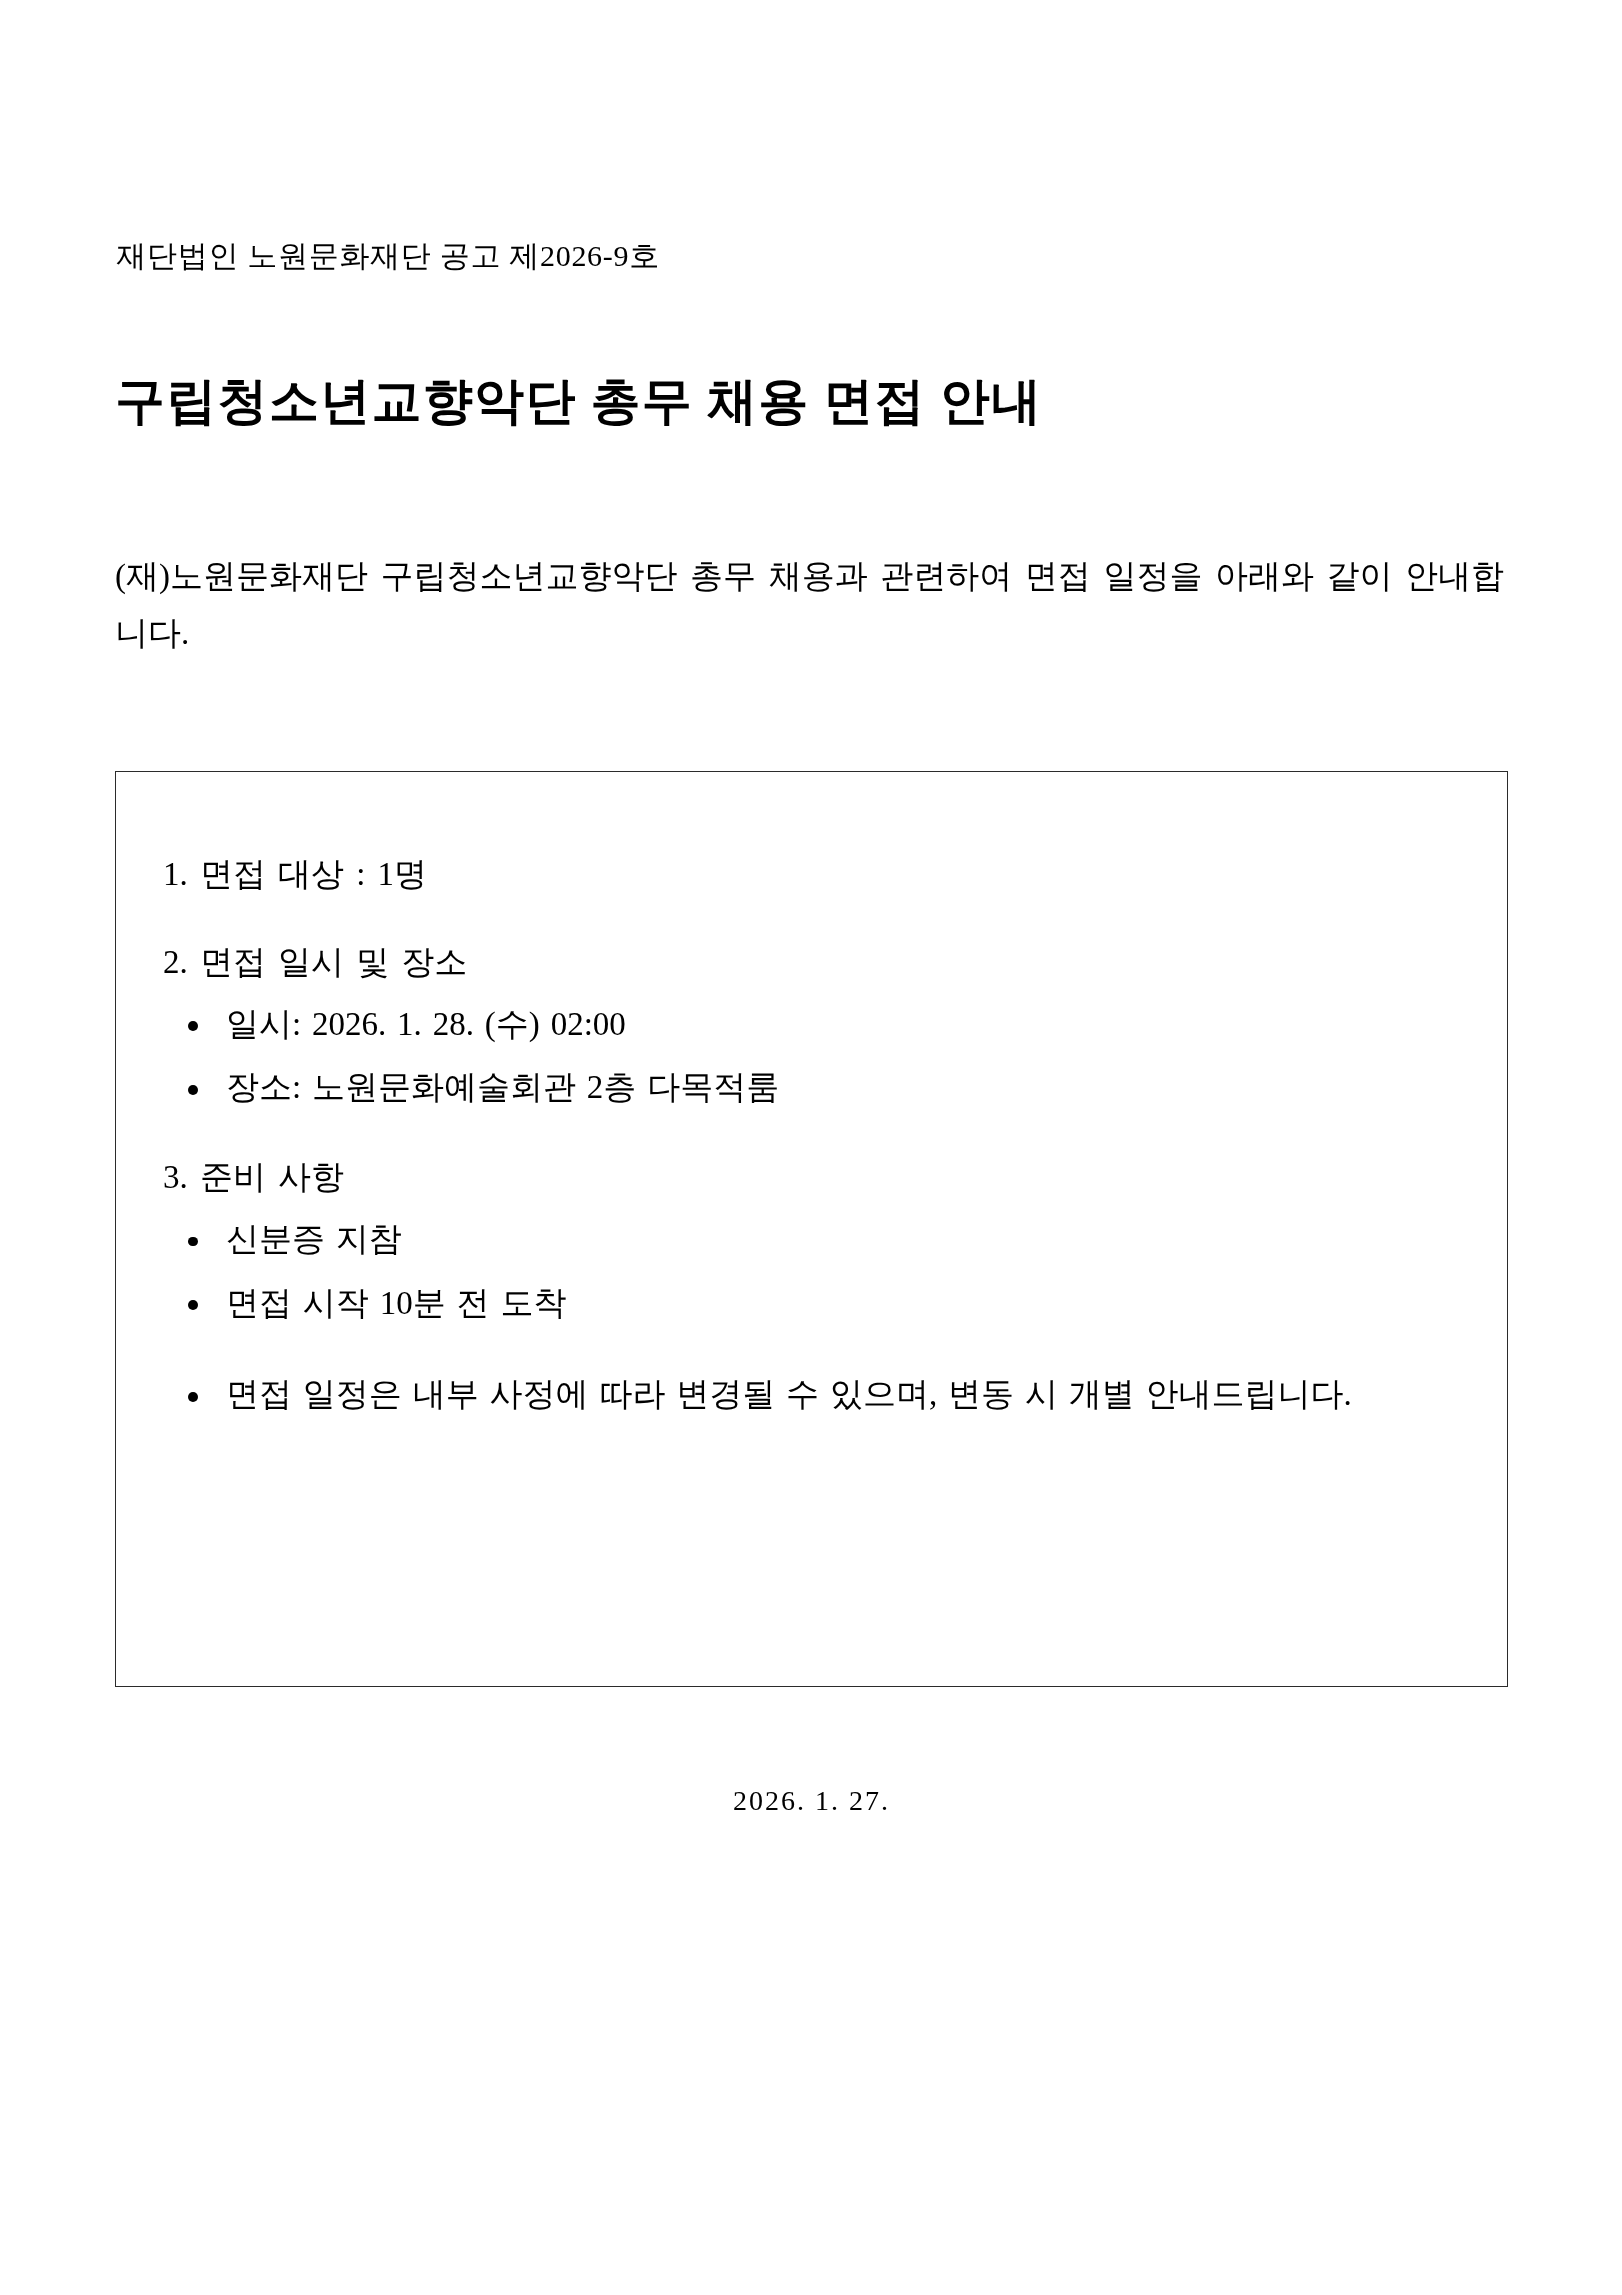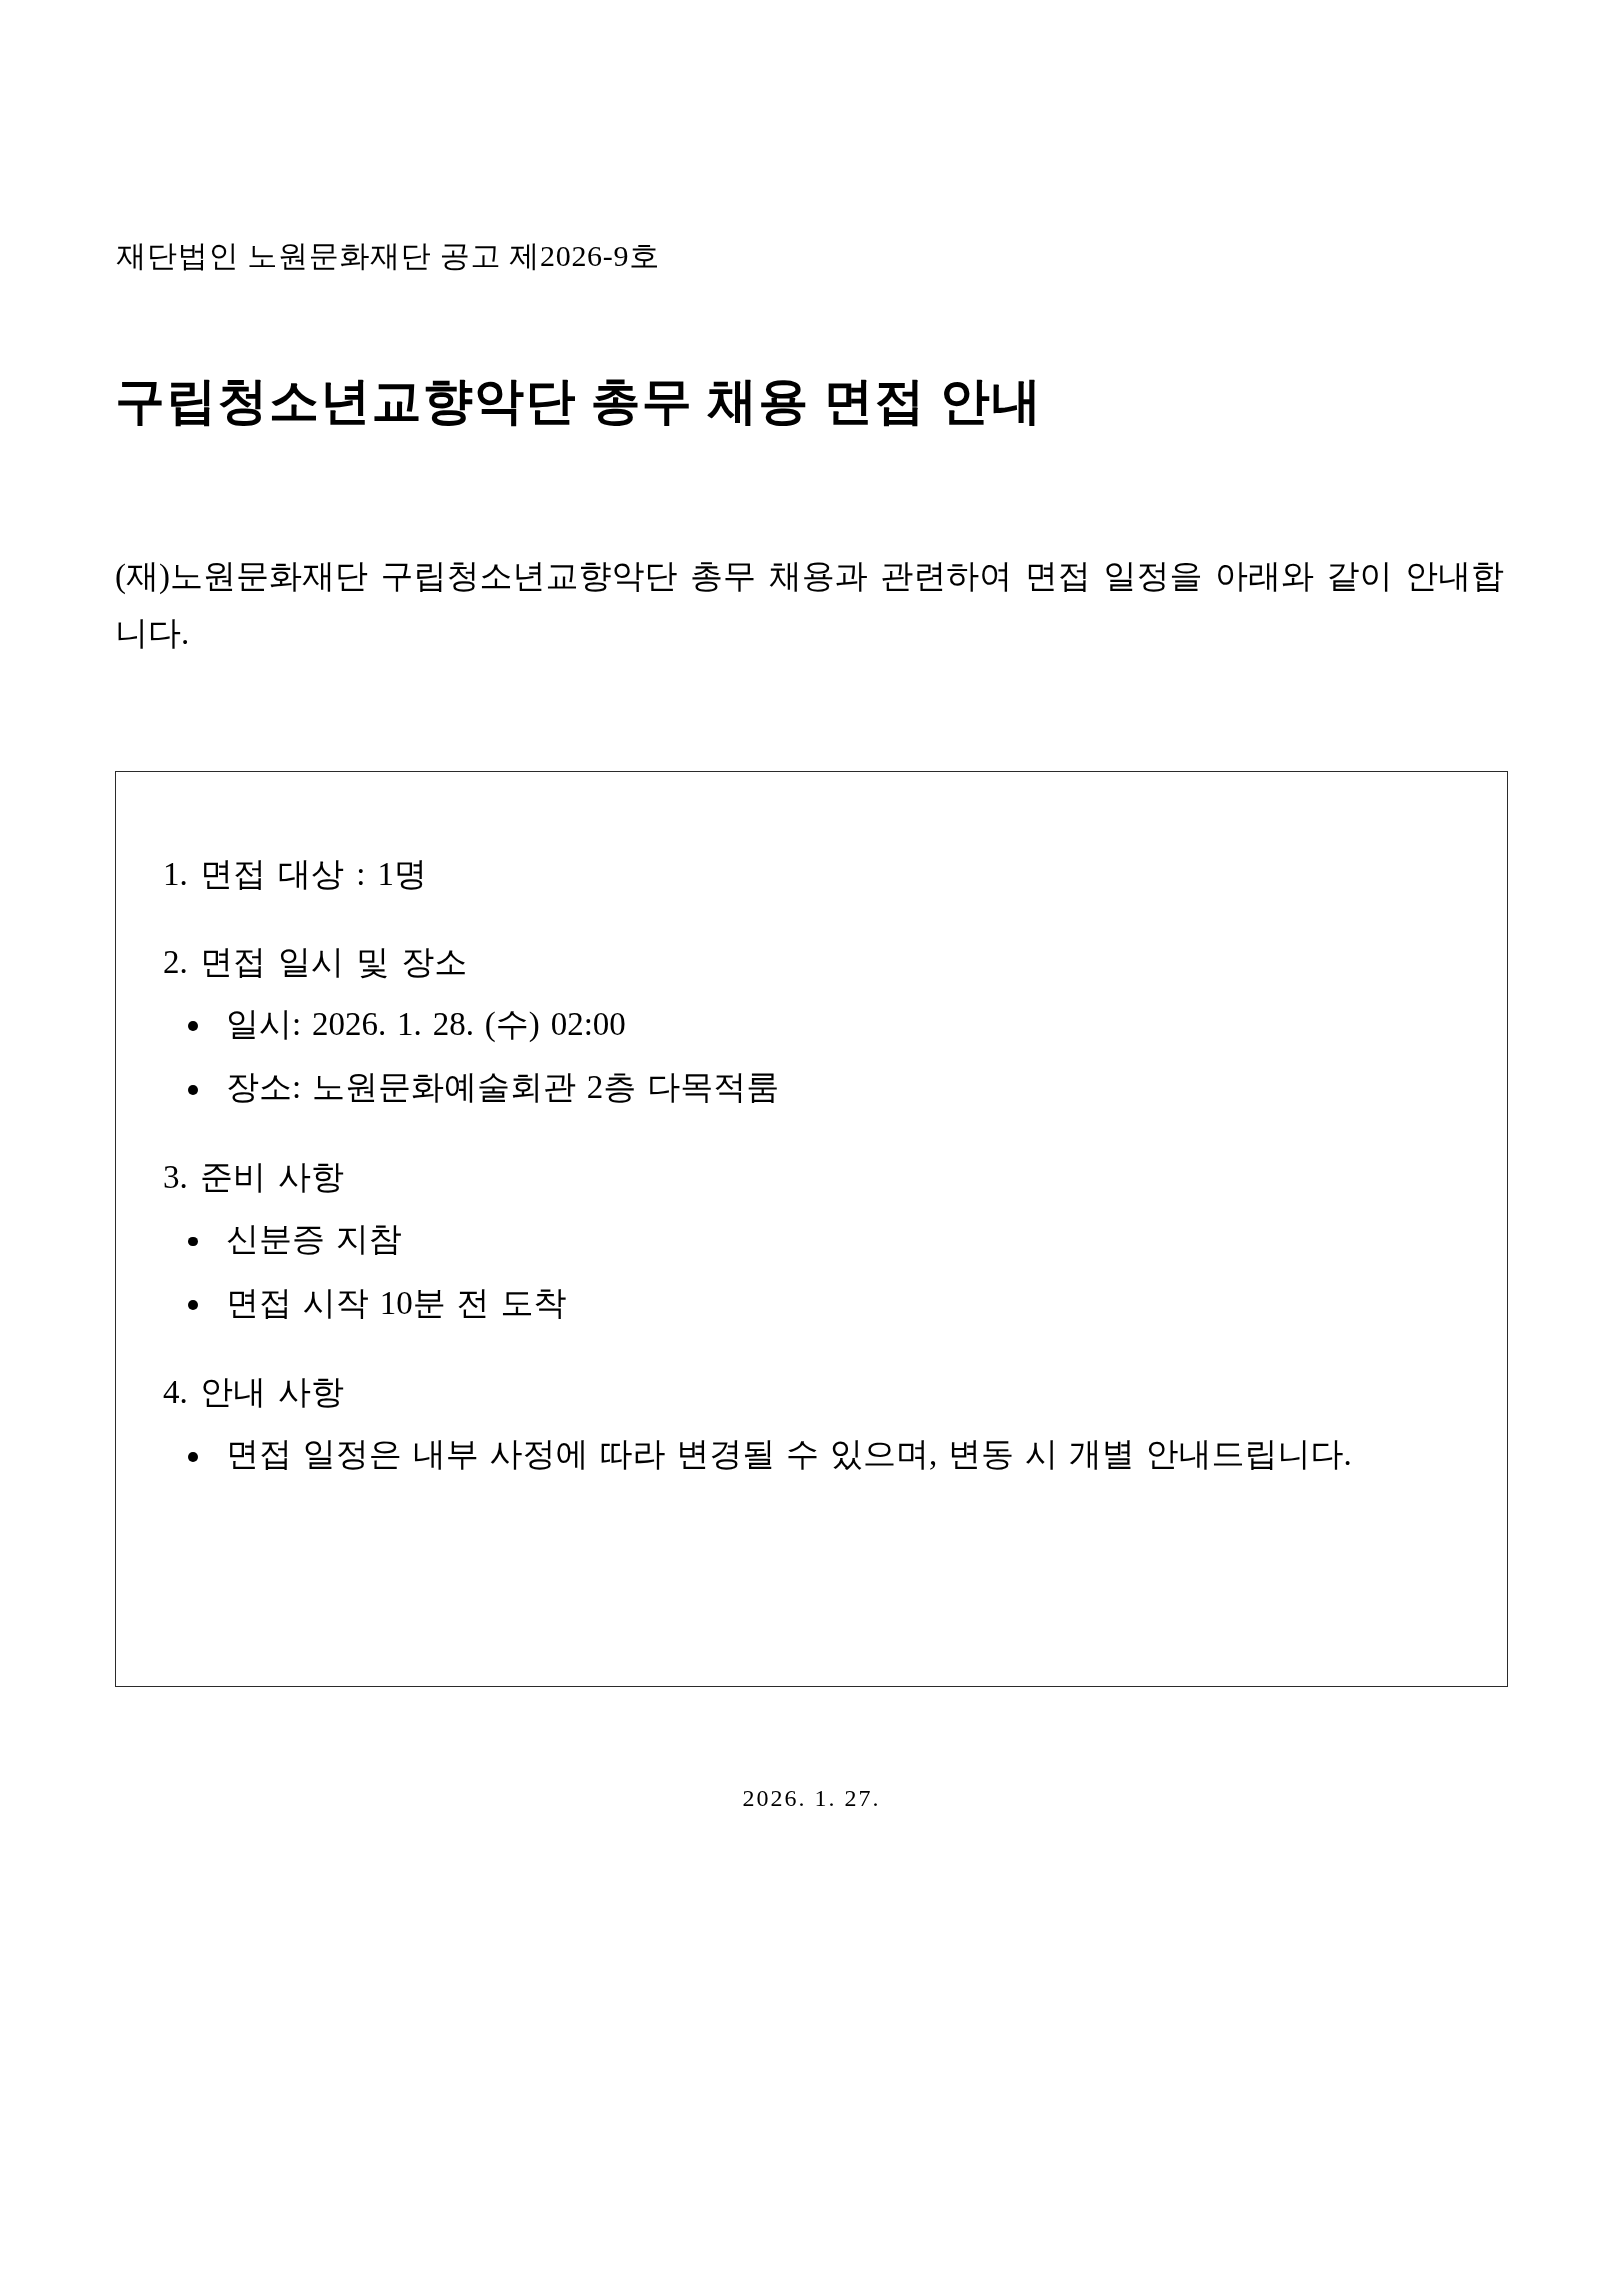--- a/index.html
+++ b/index.html
@@ -81,21 +81,21 @@
     position: absolute;
     left: 25px;
     top: 23.6px;
     width: 9.8px;
     height: 9.8px;
     background: #000;
     border-radius: 50%;
   }
   .date {
     text-align: center;
-    font-size: 24px;
+    font-size: 28px;
     letter-spacing: 2px;
     margin: 98px 0 0 0;
   }
   .signer {
     text-align: center;
     font-size: 37px;
     letter-spacing: 2.6px;
     margin: 137px 0 0 0;
   }
 </style>
@@ -126,21 +126,20 @@
 
     <div class="section">
       <div class="section-head">3. 준비 사항</div>
       <ul class="bullets">
         <li>신분증 지참</li>
         <li>면접 시작 10분 전 도착</li>
       </ul>
     </div>
 
     <div class="section">
-      <div class="section-head">4. 안내 사항</div>
       <ul class="bullets">
         <li>면접 일정은 내부 사정에 따라 변경될 수 있으며, 변동 시 개별 안내드립니다.</li>
       </ul>
     </div>
 
   </div>
 
   <div class="date">2026. 1. 27.</div>
 
 

